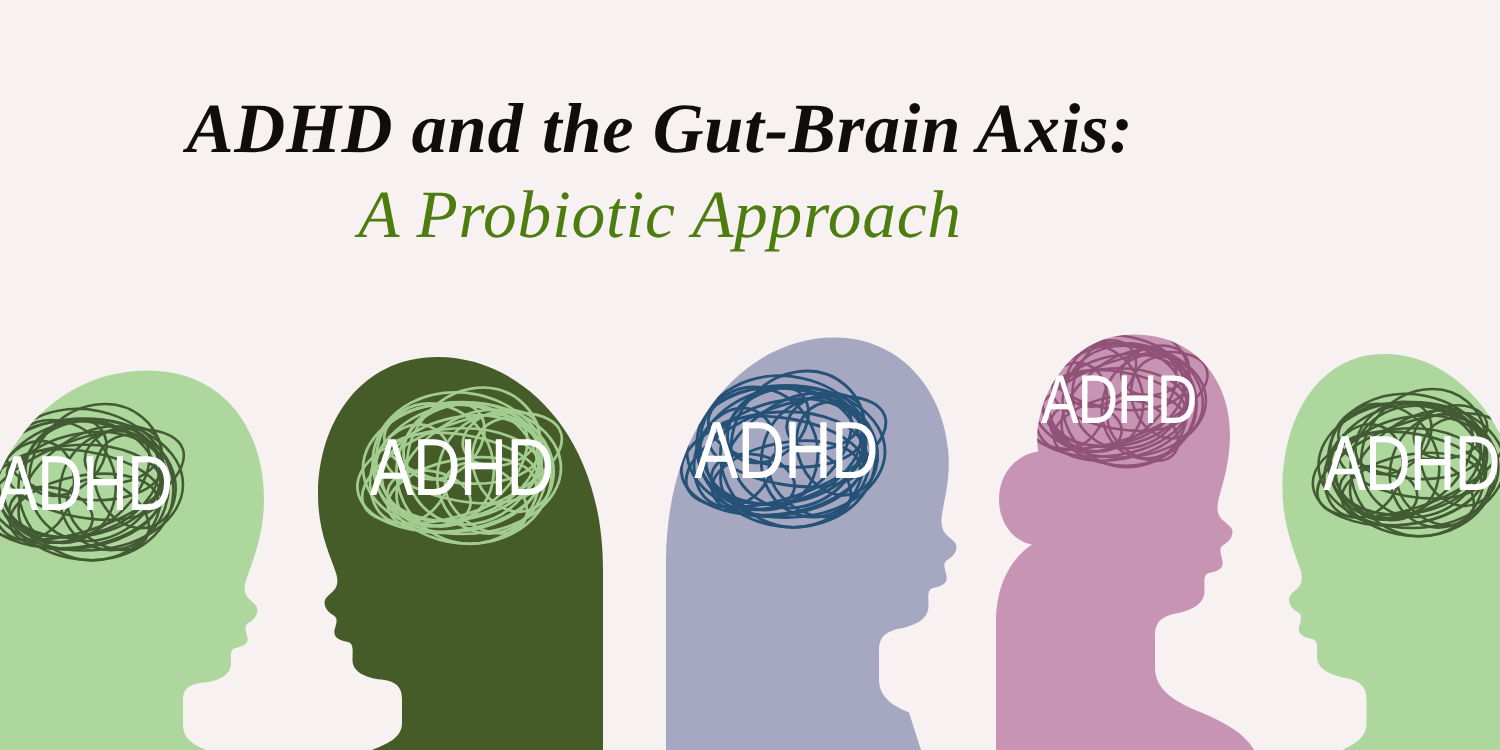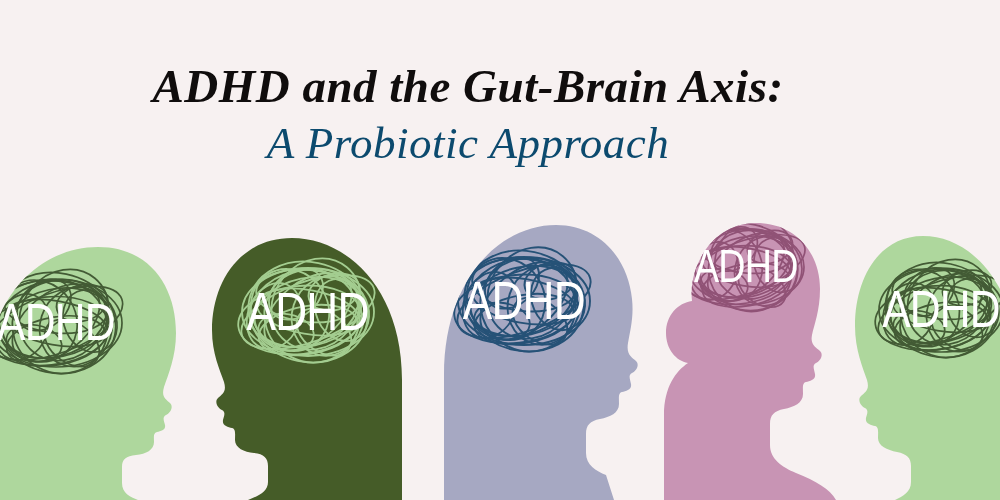--- a/index.html
+++ b/index.html
@@ -21,42 +21,41 @@
     overflow: hidden;
   }
   
   #title-block {
     position: absolute;
     left: 0;
     top: 58px;
     width: 880px;
     text-align: center;
     z-index: 5;
-    margin-left: 28px;
   }
   #title-line-1 {
     display: block;
     font-family: "Liberation Serif", "DejaVu Serif", serif;
     font-style: italic;
     font-weight: bold;
     font-size: 47px;
     line-height: 56px;
     letter-spacing: 0.5px;
     color: #100d0d;
     white-space: nowrap;
   }
   #title-line-2 {
     display: block;
     font-family: "Liberation Serif", "DejaVu Serif", serif;
     font-style: italic;
     font-weight: normal;
     font-size: 45px;
     line-height: 58px;
     letter-spacing: 0.5px;
-    color: #0c4a6e;
+    color: #4d7c0f;
     white-space: nowrap;
   }
   
   #heads-row {
     position: absolute;
     left: 0;
     top: 0;
     width: 1000px;
     height: 500px;
     z-index: 1;

